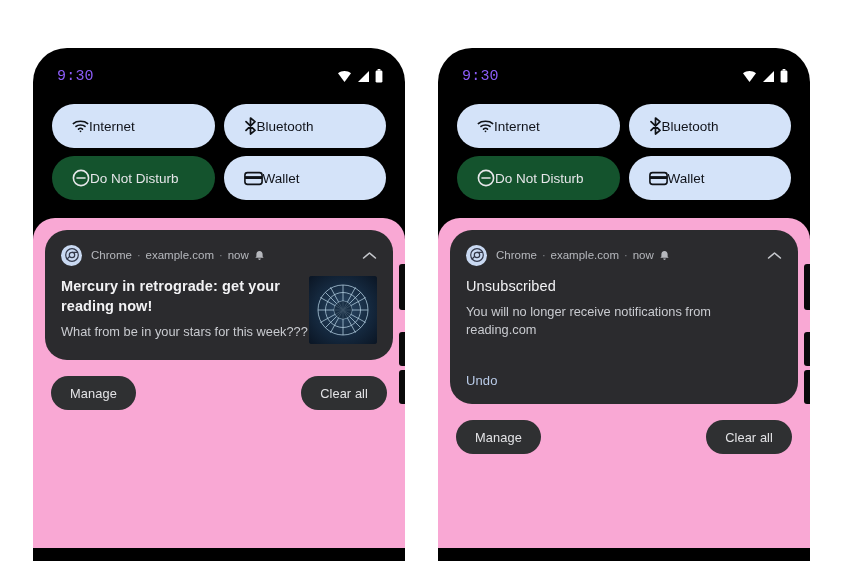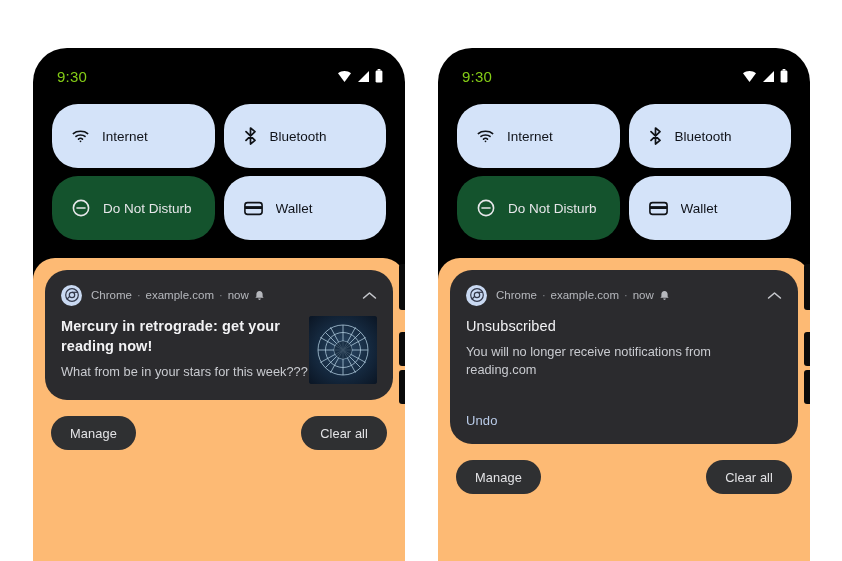--- a/index.html
+++ b/index.html
@@ -46,57 +46,57 @@
     height: 56px;
     display: flex;
     align-items: center;
     justify-content: space-between;
     padding: 0 22px 0 24px;
     color: #ffffff;
   }
   .clock {
     font-size: 15px;
     letter-spacing: .2px;
-    color: #84cc16;
+    color: #8b5cf6;
+    font-family: Liberation Mono, monospace;
   }
   .status-icons {
     display: flex;
     align-items: center;
     gap: 5px;
   }
   .status-icons svg { display: block; }
 
   
   .qs-grid {
     padding: 0 19px;
     display: grid;
     grid-template-columns: 1fr 1fr;
     gap: 8px 9px;
   }
   .tile {
-    height: 64px;
+    height: 44px;
     border-radius: 26px;
     display: flex;
     align-items: center;
-    gap: 13px;
     padding: 0 20px;
     font-size: 13.5px;
     white-space: nowrap;
     overflow: hidden;
   }
   .tile.on  { background: #d4e3f9; color: #10131a; }
   .tile.off { background: #14532d; color: #e6e6e9; }
   .tile .ico { flex: 0 0 auto; display: flex; align-items: center; }
   .tile .ico svg { display: block; }
   .tile .lbl { overflow: hidden; text-overflow: ellipsis; }
 
   
   .shade {
     margin-top: 18px;
-    background: #fdba74;
+    background: #f9a8d4;
     border-radius: 22px 22px 0 0;
     padding: 12px 12px 12px 12px;
     height: calc(100% - 56px - 116px - 18px);
   }
   .notif {
     background: #2b2b2e;
     border-radius: 22px;
     padding: 14px 16px 16px 16px;
   }
   .notif-head {

